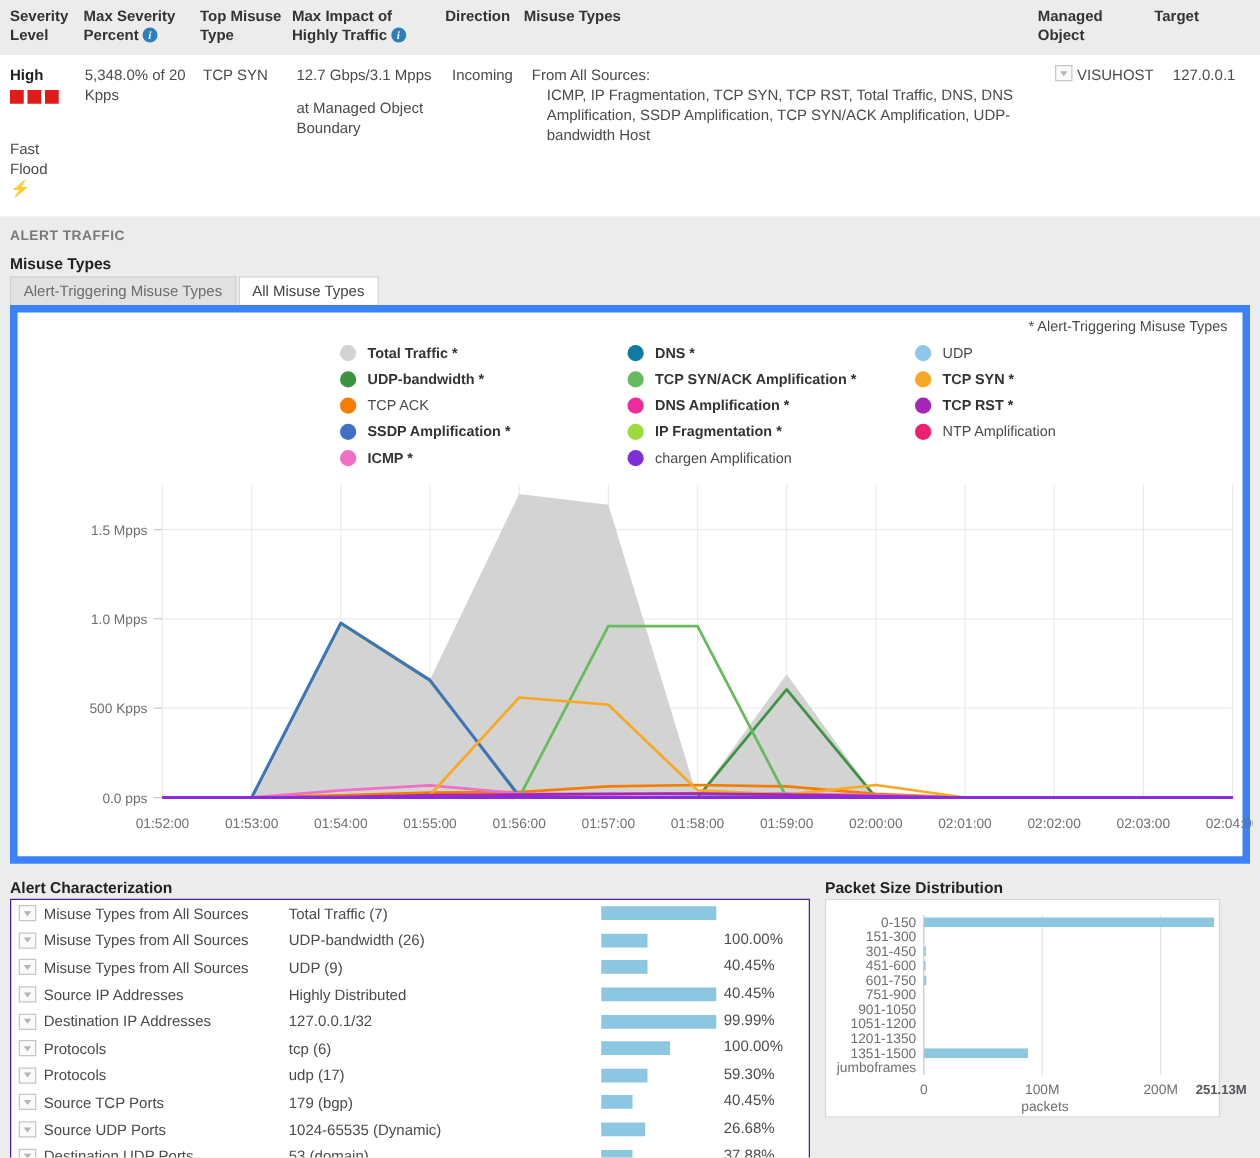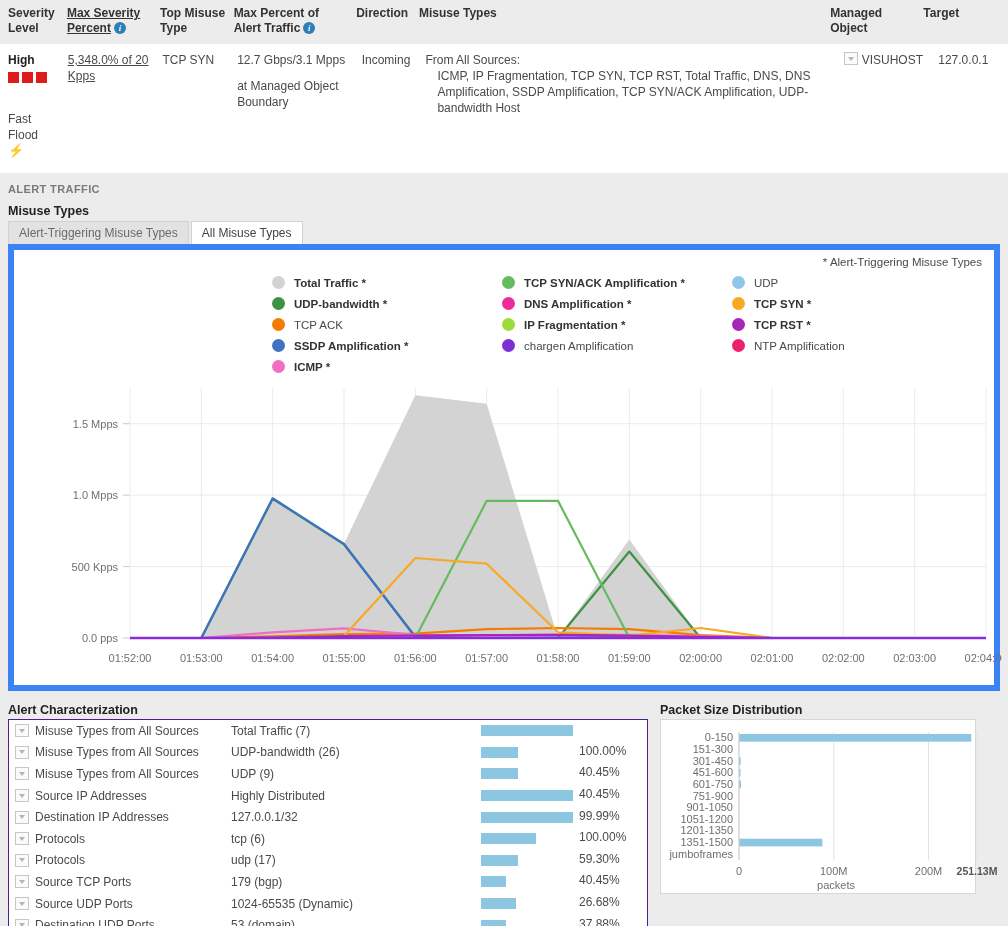--- a/index.html
+++ b/index.html
@@ -18,21 +18,21 @@
   .alert-head {
     display:flex; background:#ececec; padding:6px 16px 8px 0;
   }
   .alert-head .cell {
     font-weight:bold; font-size:12px; color:#333; line-height:15px; padding-right:8px;
   }
   .alert-row { display:flex; background:#ffffff; padding:8px 0 16px 0; }
   .alert-row .cell { font-size:12px; color:#4a4a4a; line-height:16px; padding-right:8px; }
 
   .c-sev { width:68px; padding-left:8px; }
-  .c-pct { width:95px;text-decoration:underline; }
+  .c-pct { width:95px; }
   .c-top { width:75px; }
   .c-imp { width:125px; }
   .c-dir { width:64px; }
   .c-mis { width:420px; }
   .c-mo  { width:95px; }
   .c-tgt { width:70px; }
 
   .sev-name { font-weight:bold; color:#222; margin-bottom:4px; }
   .sev-dots { display:flex; gap:3px; margin-bottom:7px; }
   .sev-dots i { width:11px; height:11px; background:#e01b1b; display:block; }
@@ -123,21 +123,21 @@
     <div class="cell c-sev">
       <span>Severity Level</span>
     </div>
     <div class="cell c-pct">
       <span>Max Severity Percent</span><span class="info-i">i</span>
     </div>
     <div class="cell c-top">
       <span>Top Misuse Type</span>
     </div>
     <div class="cell c-imp">
-      <span>Max Percent of Alert Traffic</span><span class="info-i">i</span>
+      <span>Max Impact of Highly Traffic</span><span class="info-i">i</span>
     </div>
     <div class="cell c-dir">
       <span>Direction</span>
     </div>
     <div class="cell c-mis">
       <span>Misuse Types</span>
     </div>
     <div class="cell c-mo">
       <span>Managed Object</span>
     </div>
@@ -206,20 +206,24 @@
       <div class="legend-item">
           <span class="dot" style="background:#3f72c4"></span>
           <span class="lbl trig">SSDP Amplification *</span>
         </div>
       <div class="legend-item">
           <span class="dot" style="background:#f06fc4"></span>
           <span class="lbl trig">ICMP *</span>
         </div>
     </div>
     <div class="legend-col c2">
+      <div class="legend-item">
+          <span class="dot" style="background:#0f7ba2"></span>
+          <span class="lbl trig">DNS *</span>
+        </div>
       <div class="legend-item">
           <span class="dot" style="background:#66bb5e"></span>
           <span class="lbl trig">TCP SYN/ACK Amplification *</span>
         </div>
       <div class="legend-item">
           <span class="dot" style="background:#ec2c9a"></span>
           <span class="lbl trig">DNS Amplification *</span>
         </div>
       <div class="legend-item">
           <span class="dot" style="background:#9ddb3c"></span>

